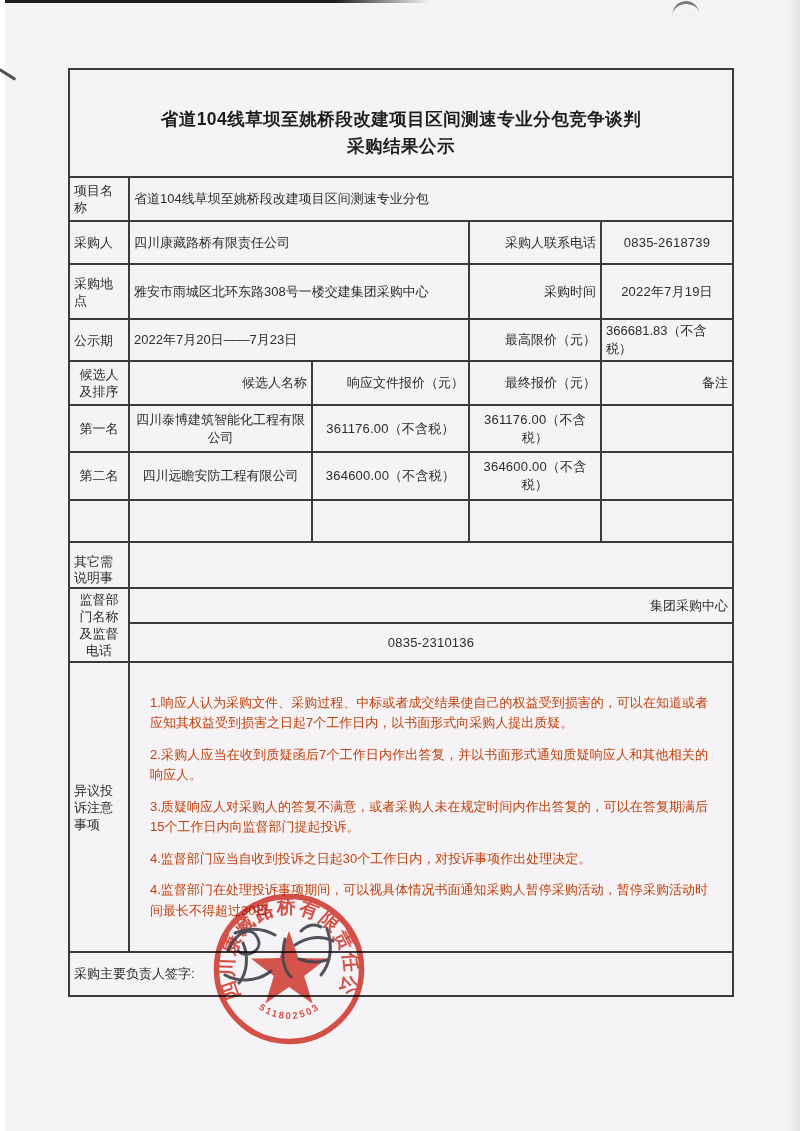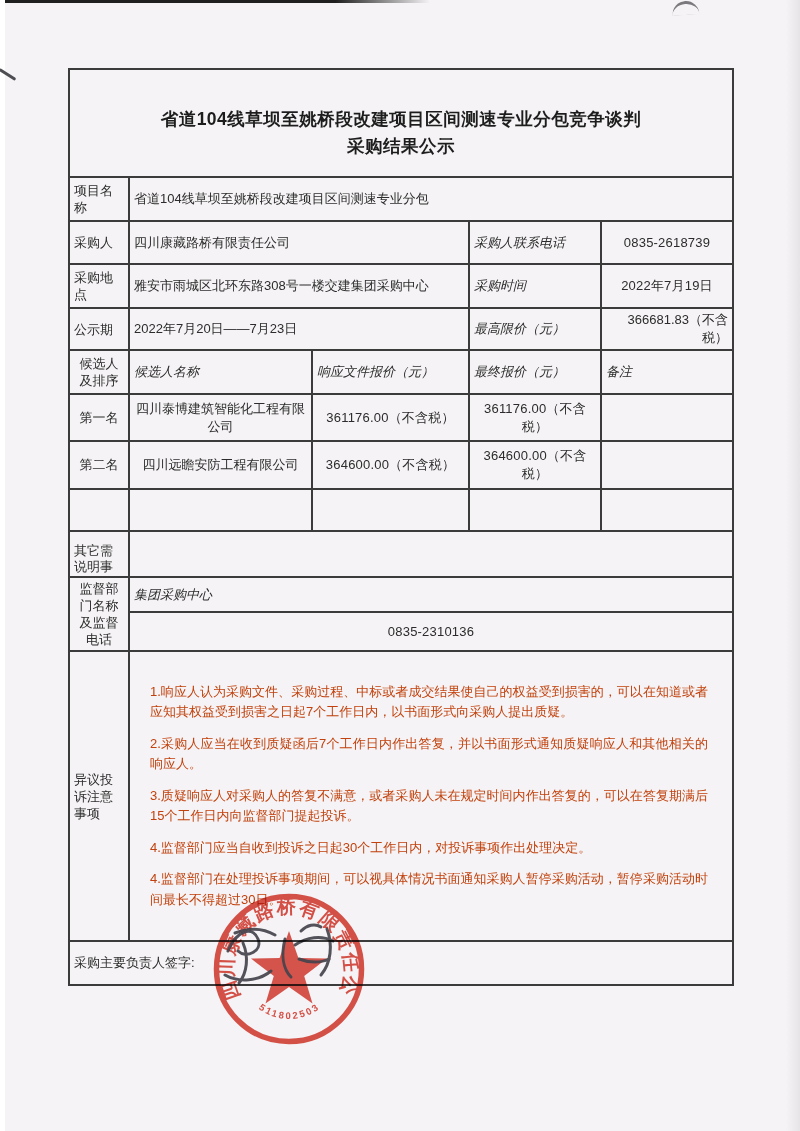--- a/index.html
+++ b/index.html
@@ -19,23 +19,23 @@
   table.doc{position:absolute;left:68px;top:68px;width:664px;border-collapse:collapse;
     table-layout:fixed;border:2.5px solid #343434;background:transparent;}
   table.doc td{border:2px solid #3b3b3b;vertical-align:middle;color:#2c2c2c;
     font-size:13px;padding:2px 4px;word-break:break-all;overflow:hidden;}
   .title-cell{text-align:center;}
   .title{font-size:17.5px;font-weight:bold;color:#1d1d1d;line-height:27px;
     letter-spacing:0.5px;padding-top:20px;}
   td.lbl{padding:2px 10px 2px 7px;line-height:17px;border-radius:6px;}
   td.lbl-c{text-align:center;padding:2px 10px 2px 7px;line-height:17px;}
   td.val-left{text-align:left;padding-left:8px;}
-  td.c{text-align:left;font-style:italic;}
+  td.c{text-align:right;}
   td.num{font-size:12.3px;letter-spacing:0.2px;text-align:center;}
-  td.small-num{font-size:11px;text-align:right;letter-spacing:0;}
+  td.small-num{font-size:11px;text-align:left;letter-spacing:0;}
   td.name-cell{font-size:12px;text-align:center;padding:2px 1px;}
   td.rank-cell{font-size:12px;text-align:center;}
   .obj-wrap{padding:4px 9px 4px 5px;}
   .obj-wrap p{margin:11px;font-size:13px;line-height:20.5px;text-align:justify;color:#c2410c;}
   td.sig-cell{font-size:14px;padding-left:9px;}
   
   .stamp{position:absolute;left:207px;top:887px;width:164px;height:164px;
     mix-blend-mode:multiply;opacity:0.9;}
 </style>
 </head>
@@ -72,21 +72,21 @@
       <td colspan="4" class="val-left">省道104线草坝至姚桥段改建项目区间测速专业分包</td>
     </tr>
 
     <tr style="height:43px">
       <td class="lbl">采购人</td>
       <td colspan="2" class="val-left">四川康藏路桥有限责任公司</td>
       <td class="c">采购人联系电话</td>
       <td class="num">0835-2618739</td>
     </tr>
 
-    <tr style="height:44px">
+    <tr style="height:55px">
       <td class="lbl">采购地点</td>
       <td colspan="2" class="val-left">雅安市雨城区北环东路308号一楼交建集团采购中心</td>
       <td class="c">采购时间</td>
       <td class="num">2022年7月19日</td>
     </tr>
 
     <tr style="height:39px">
       <td class="lbl">公示期</td>
       <td colspan="2" class="val-left">2022年7月20日——7月23日</td>
       <td class="c">最高限价（元）</td>

